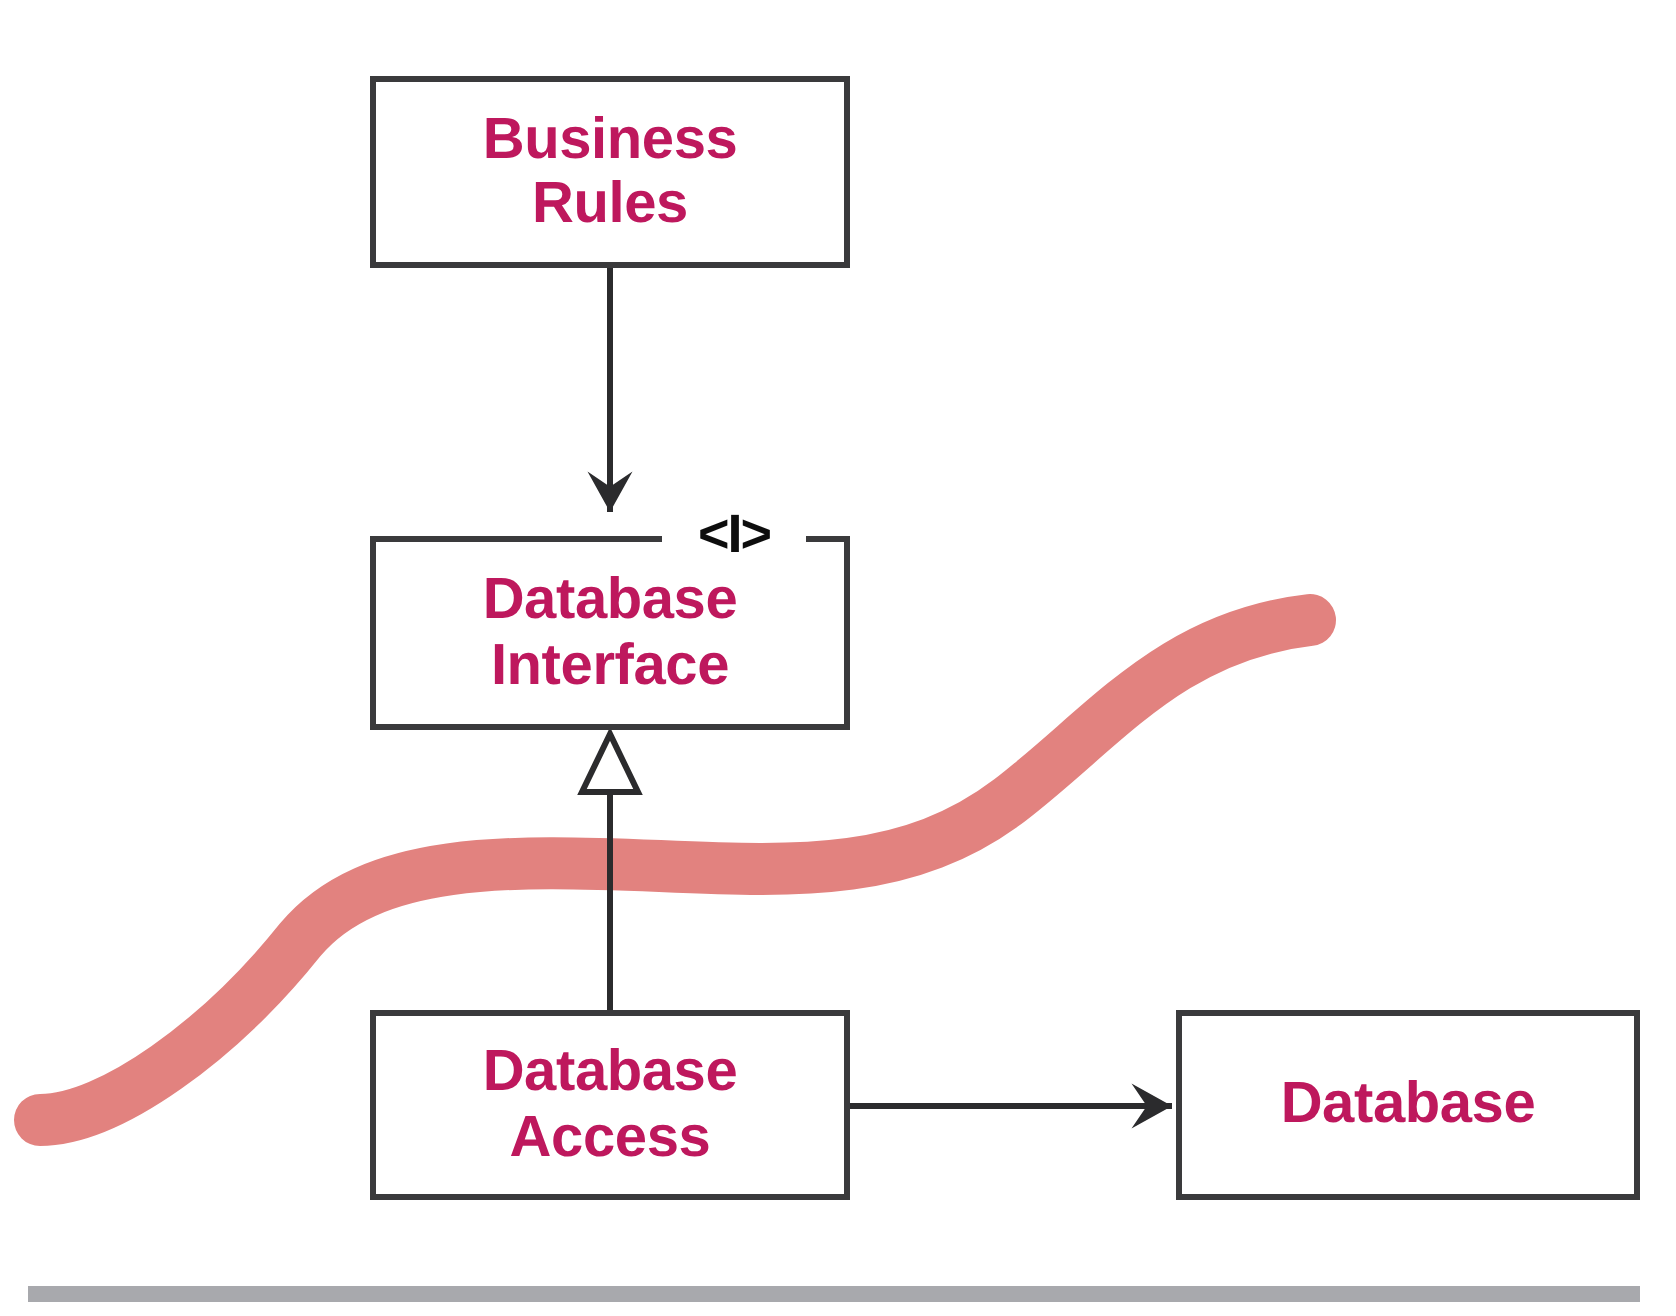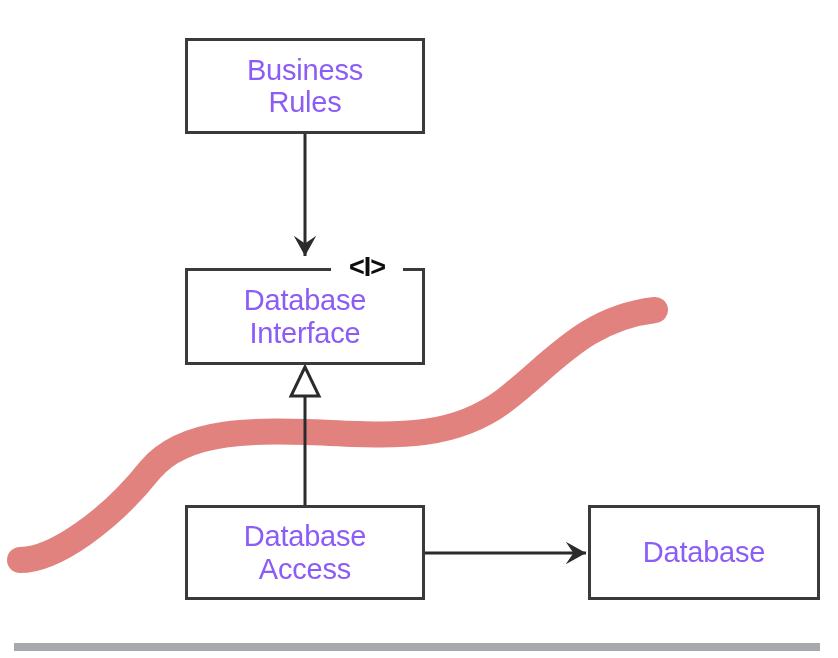--- a/index.html
+++ b/index.html
@@ -29,24 +29,24 @@
     box-sizing: border-box;
     background: #ffffff;
     border: 3px solid #3a3a3c;
     display: flex;
     align-items: center;
     justify-content: center;
     text-align: center;
   }
   .node-label {
     font-family: "Liberation Sans", sans-serif;
-    font-weight: normal;
+    font-weight: bold;
     font-size: 29px;
     line-height: 1.12;
-    color: #8b5cf6;
+    color: #be185d;
     letter-spacing: -0.2px;
     white-space: pre-line;
   }
   #box-business-rules {
     left: 185px;
     top: 38px;
     width: 240px;
     height: 96px;
   }
   #box-database-interface {

